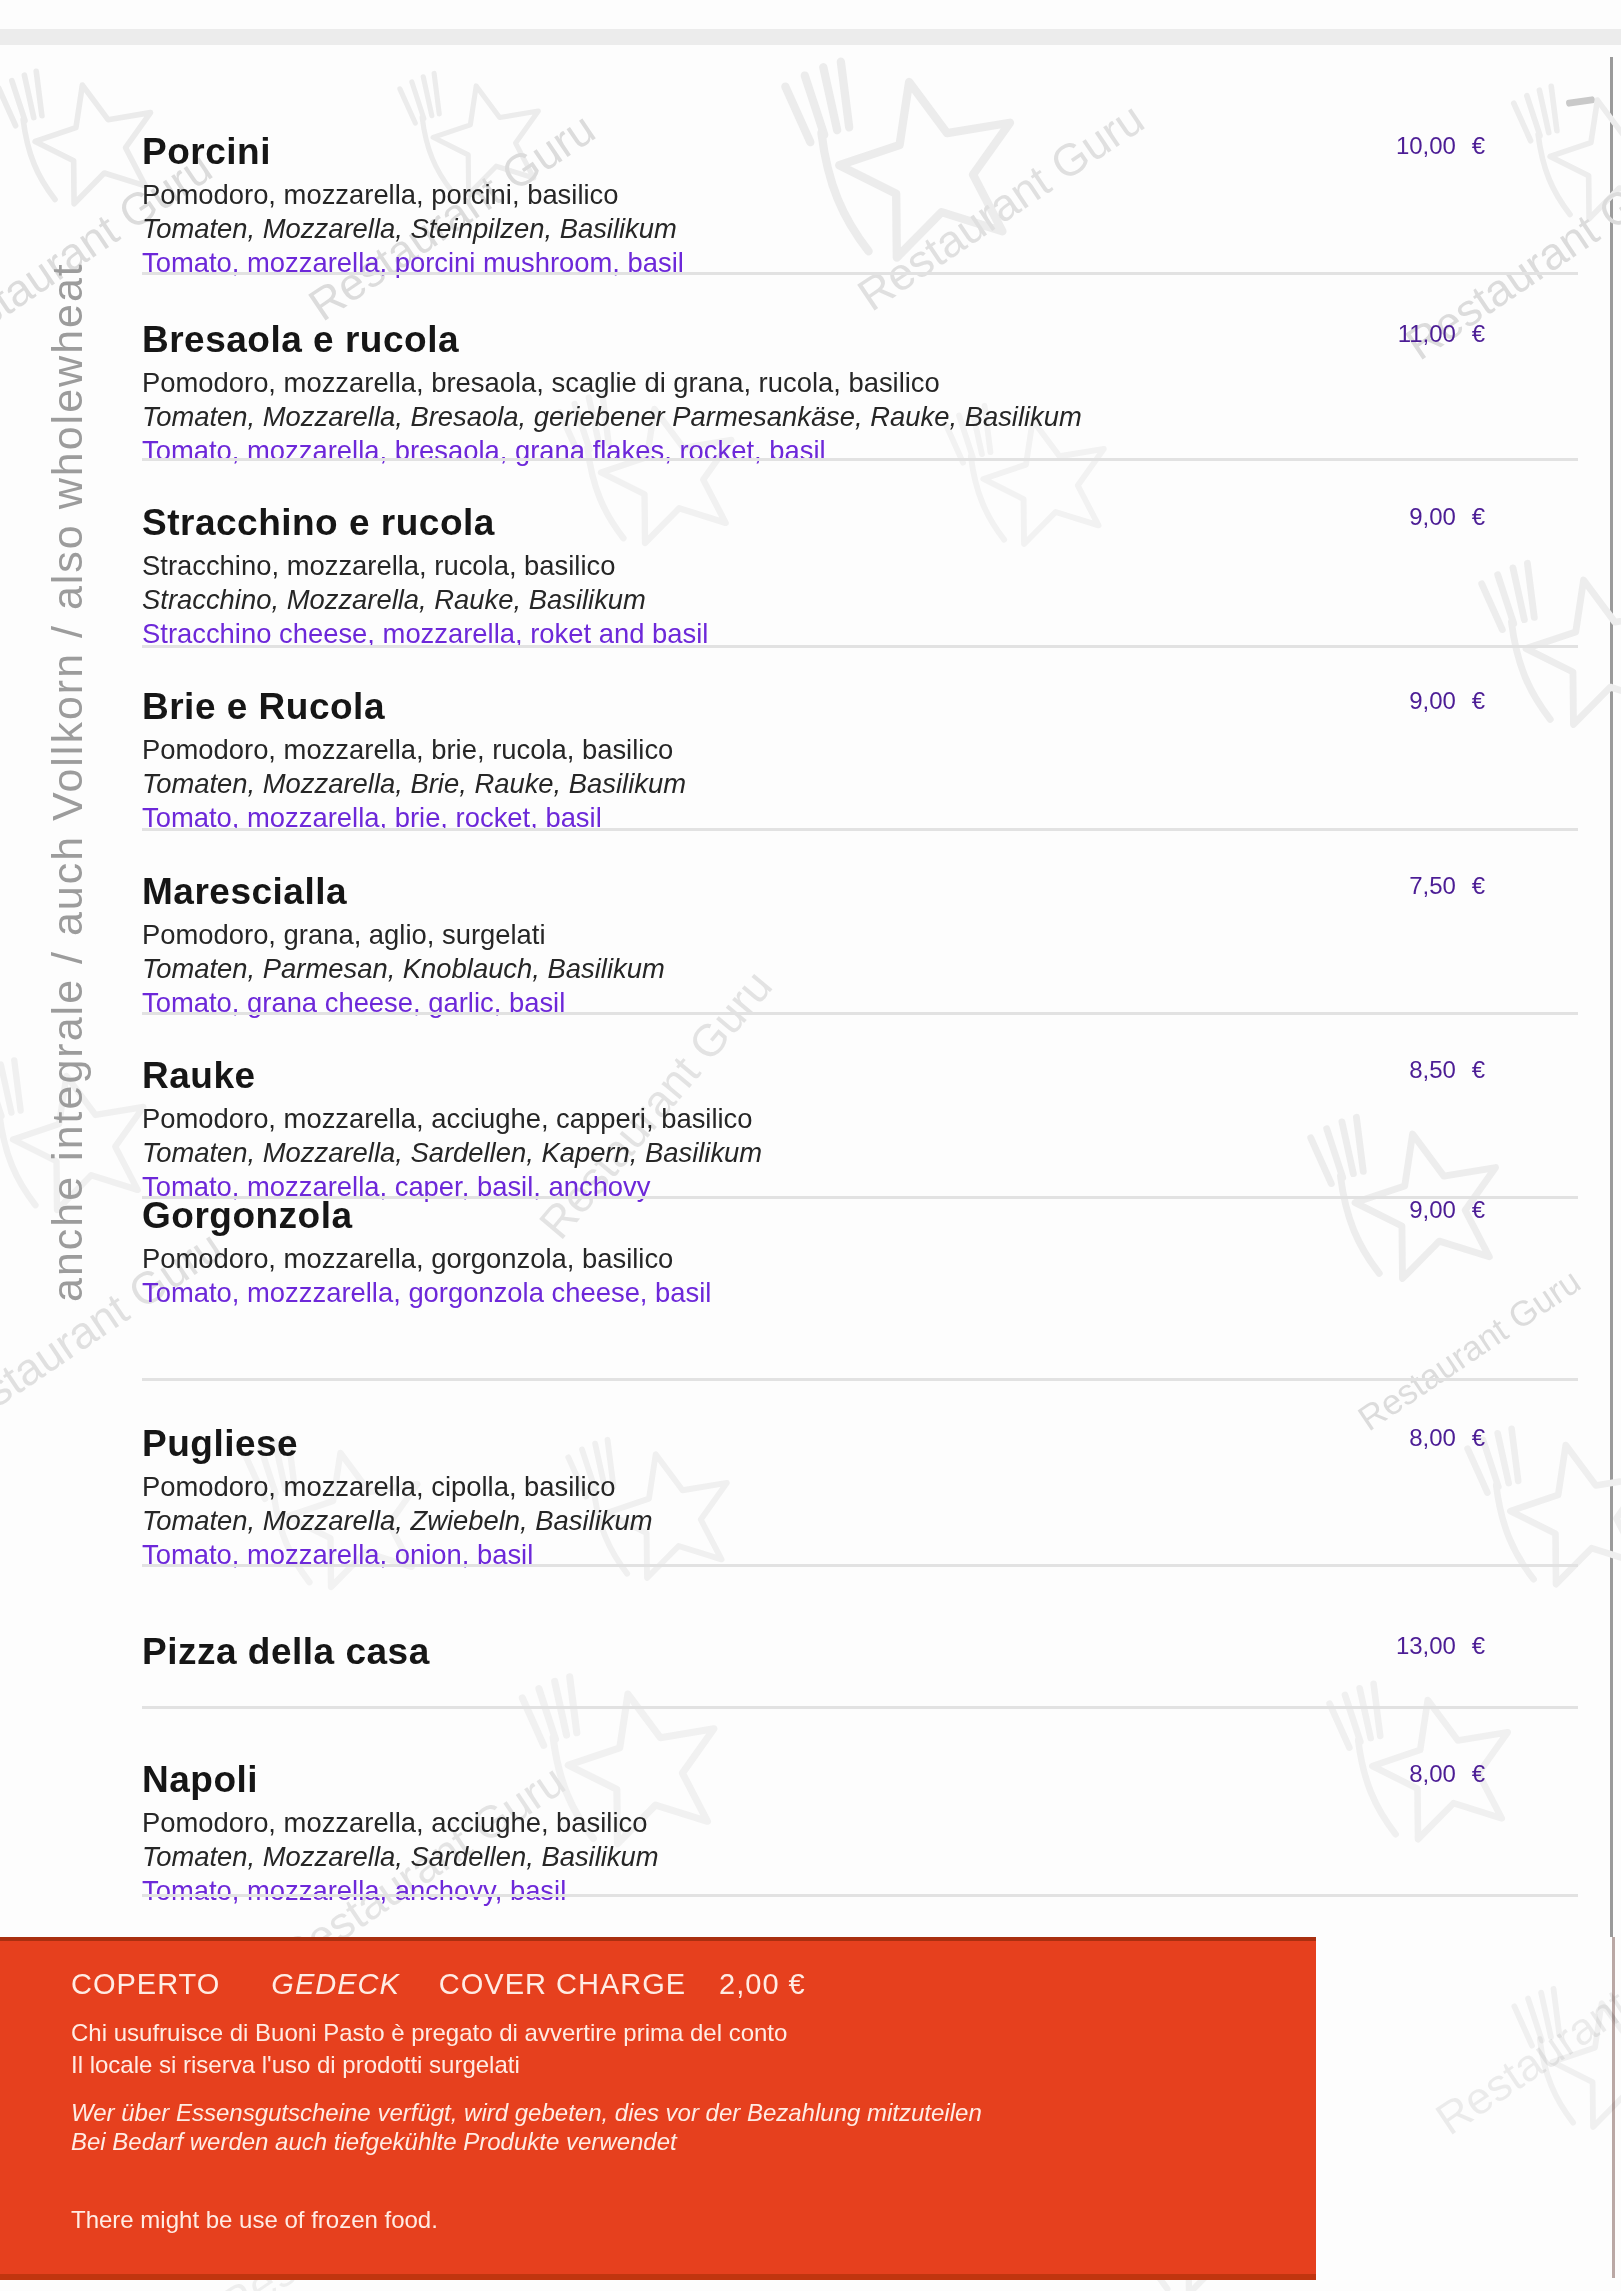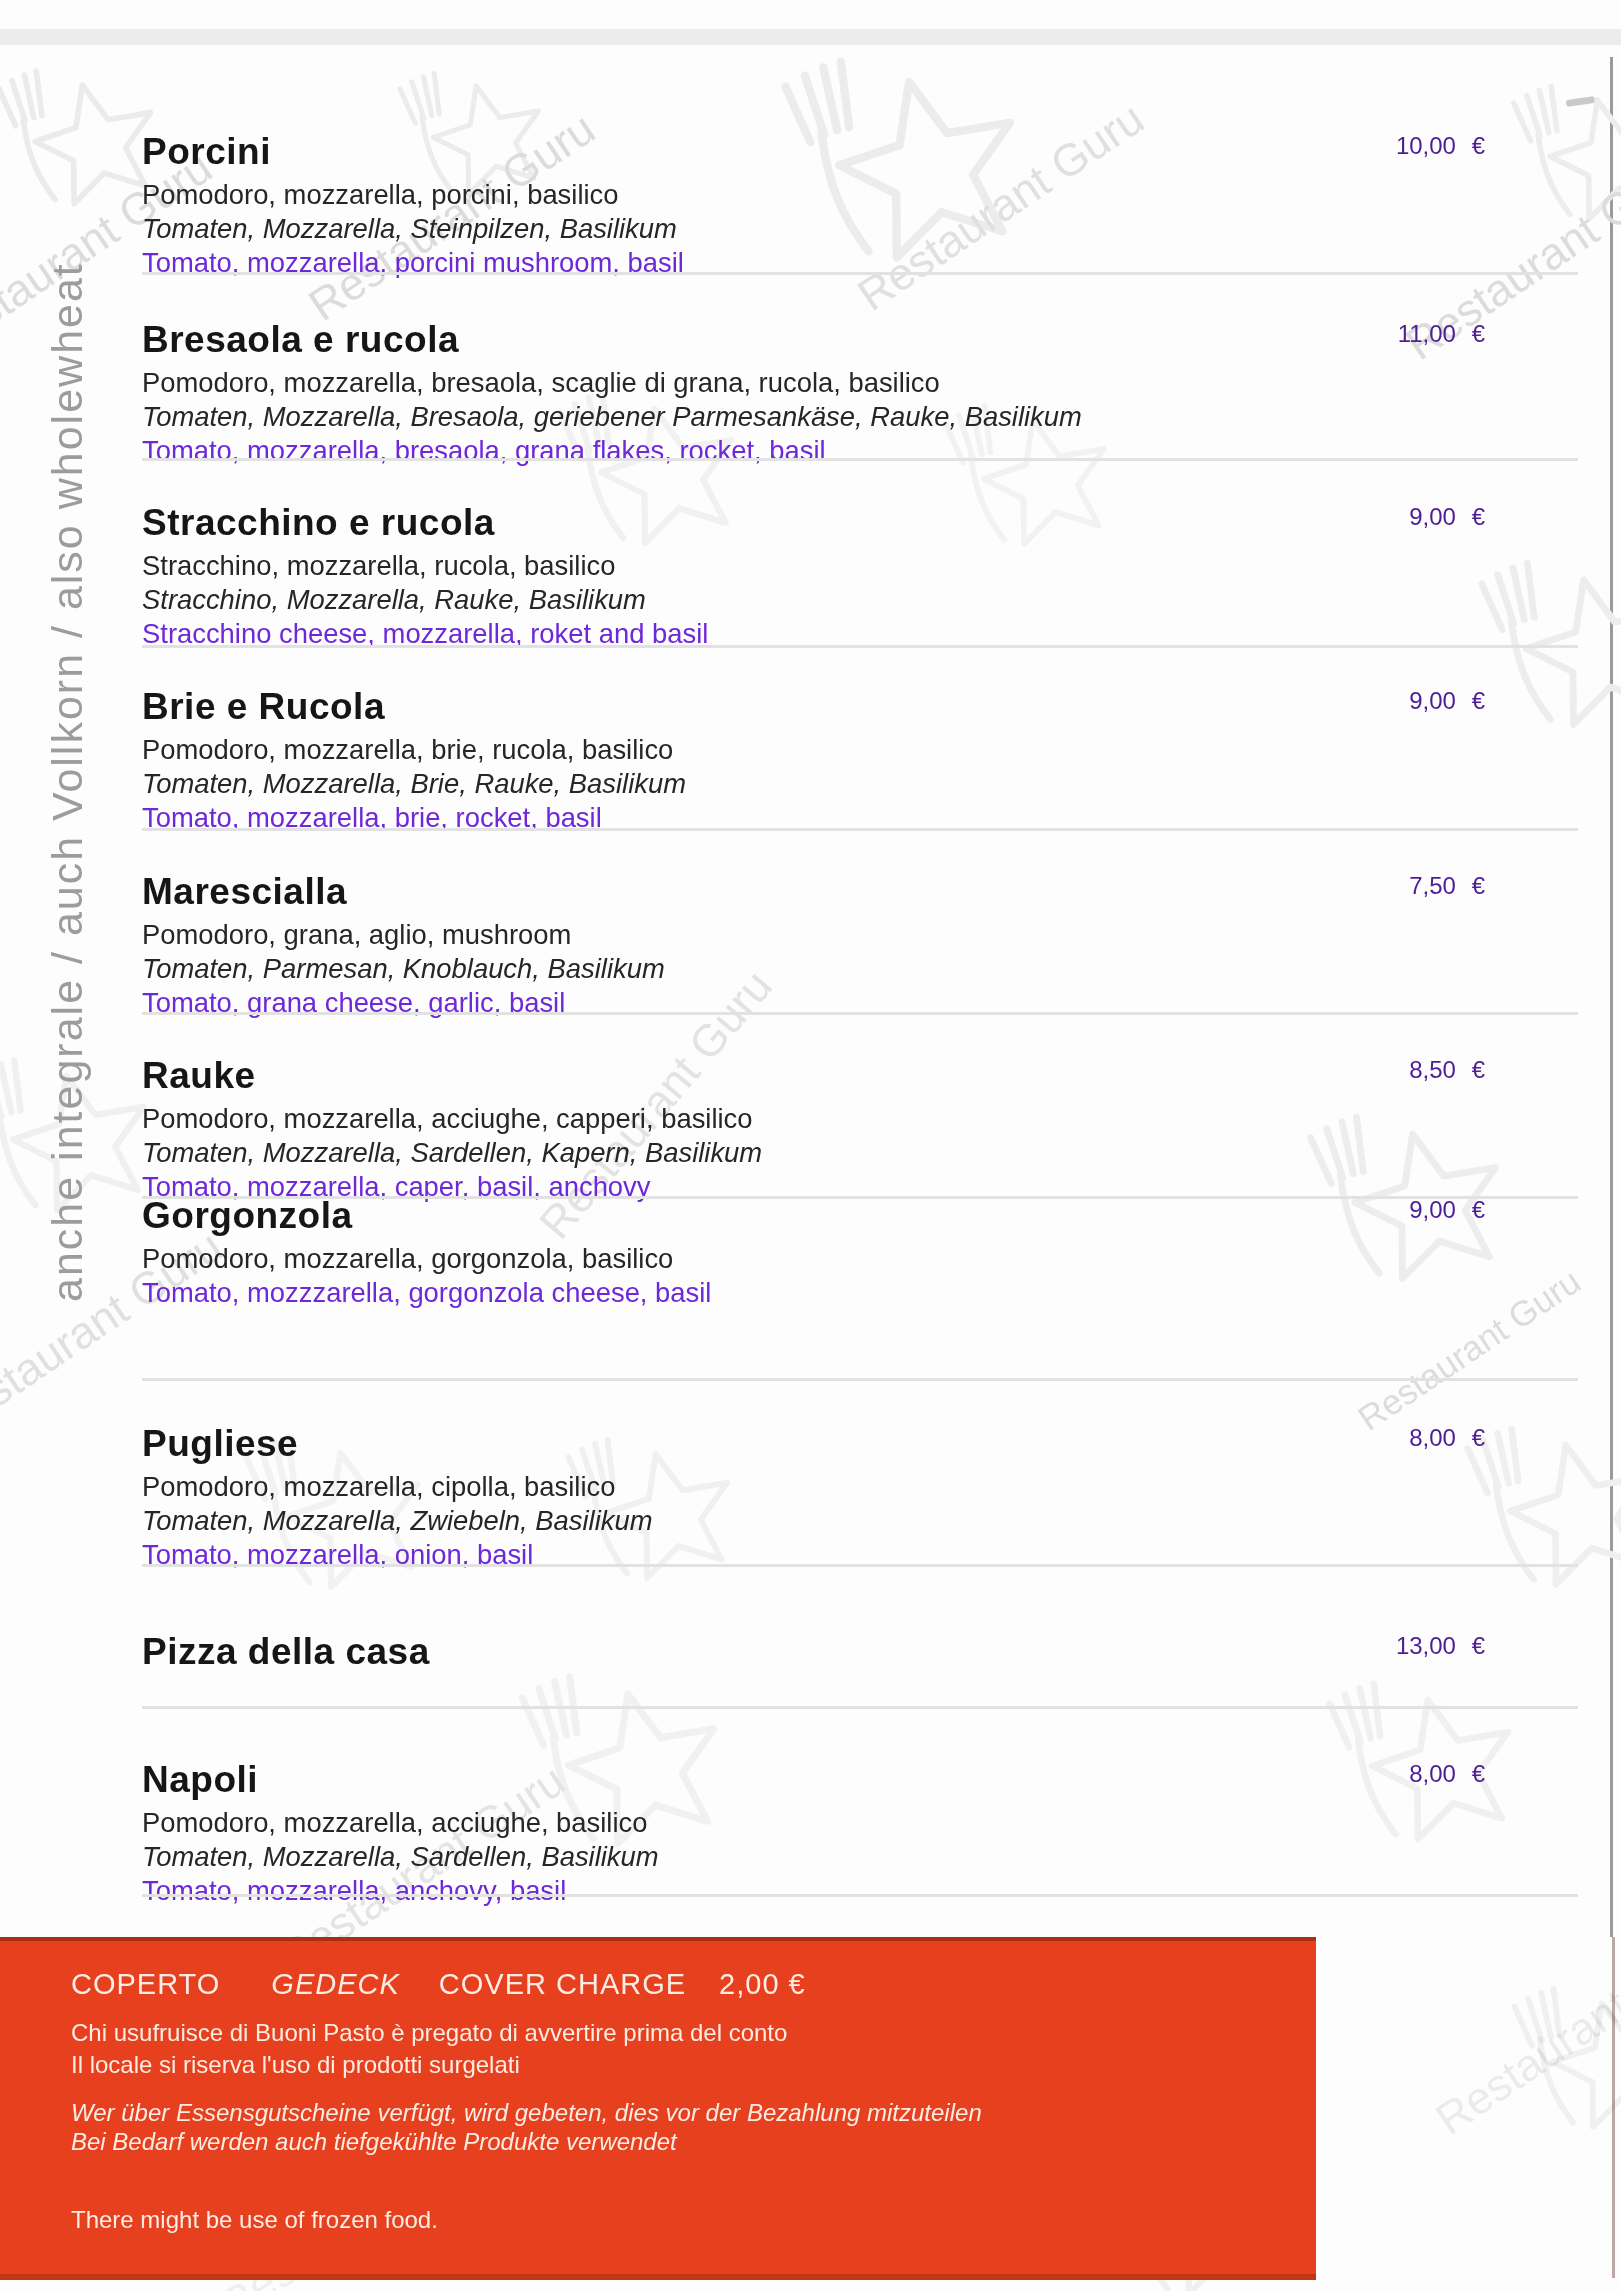--- a/index.html
+++ b/index.html
@@ -181,21 +181,21 @@
     <div class="item-name">Brie e Rucola</div>
     <div class="desc it-line">Pomodoro, mozzarella, brie, rucola, basilico</div>
     <div class="desc de-line">Tomaten, Mozzarella, Brie, Rauke, Basilikum</div>
     <div class="desc en-line">Tomato, mozzarella, brie, rocket, basil</div>
     <div class="price"><span>9,00</span><span class="cur">€</span></div>
   </div>
   <div class="divider" style="top:828px"></div>
 
   <div class="item" style="top:864px">
     <div class="item-name">Marescialla</div>
-    <div class="desc it-line">Pomodoro, grana, aglio, mushroom</div>
+    <div class="desc it-line">Pomodoro, grana, aglio, surgelati</div>
     <div class="desc de-line">Tomaten, Parmesan, Knoblauch, Basilikum</div>
     <div class="desc en-line">Tomato, grana cheese, garlic, basil</div>
     <div class="price"><span>7,50</span><span class="cur">€</span></div>
   </div>
   <div class="divider" style="top:1012px"></div>
 
   <div class="item" style="top:1048px">
     <div class="item-name">Rauke</div>
     <div class="desc it-line">Pomodoro, mozzarella, acciughe, capperi, basilico</div>
     <div class="desc de-line">Tomaten, Mozzarella, Sardellen, Kapern, Basilikum</div>

